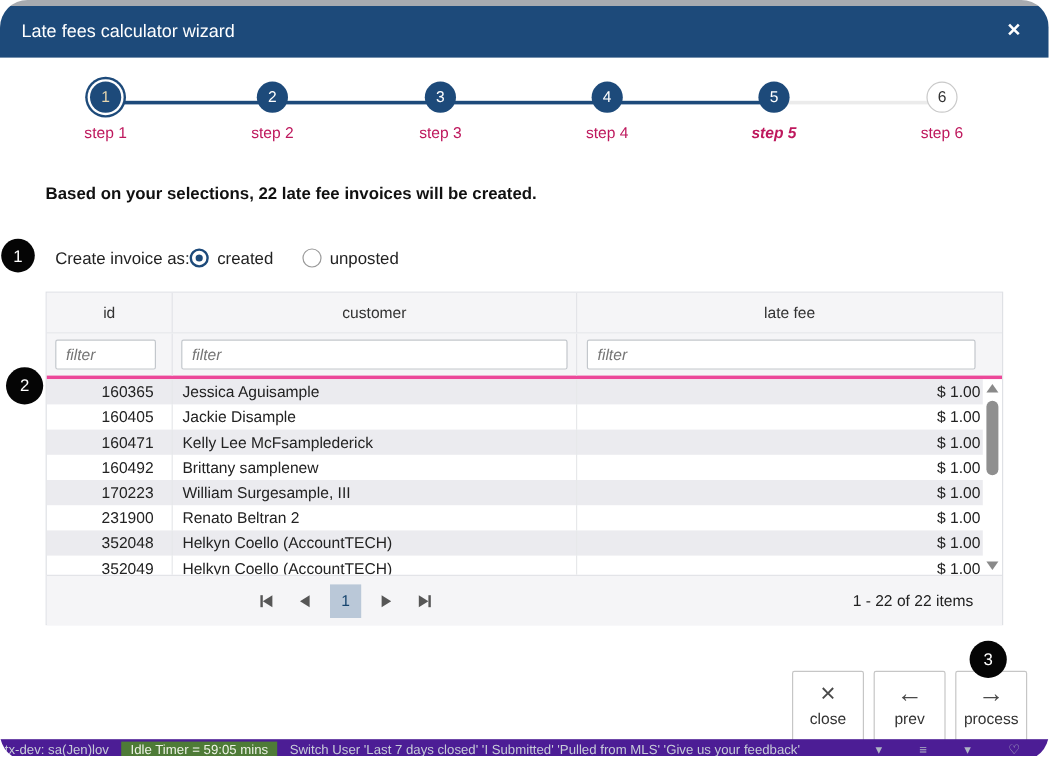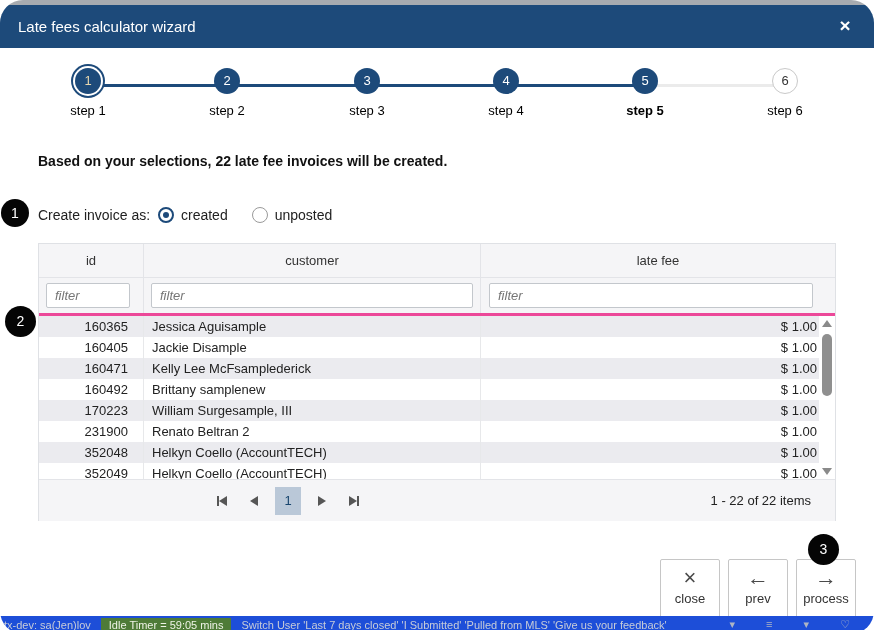--- a/index.html
+++ b/index.html
@@ -6,21 +6,21 @@
   html,body { width:874px; height:634px; overflow:hidden; background:#fff;
     font-family:"Liberation Sans", sans-serif; }
   #screen { position:relative; width:874px; height:634px; background:#fff; overflow:hidden;border-radius:23px; }
 
   
   .top-sliver { position:absolute; left:0; top:0; width:874px; height:5px; background:#a7abb0; }
   .left-edge-line { position:absolute; left:6px; top:48px; width:1px; height:572px; background:#d8d8d8; }
 
   
   .statusbar { position:absolute; left:0; top:616px; width:874px; height:14px;
-    background:#1d4ed8; color:#c7ccd8; font-size:11px; overflow:hidden; white-space:nowrap; }
+    background:#4c1d95; color:#c7ccd8; font-size:11px; overflow:hidden; white-space:nowrap; }
   .statusbar-inner { position:absolute; left:4px; top:2px; display:flex; align-items:center; gap:10px; }
   .status-chip { background:#4e7b37; color:#eef3e6; padding:1px 8px; font-size:11px; }
   .status-icons { position:absolute; right:10px; top:2px; letter-spacing:14px; color:#aeb5c4; font-size:11px; }
 
   
   .dialog { position:absolute; left:0; top:5px; width:874px; height:615px; background:#fff; }
   .titlebar { position:absolute; left:0; top:0; width:874px; height:43px; background:#1d4a7a;
     color:#fff; display:flex; align-items:center; }
   .titlebar .title { margin-left:18px; font-size:15px; }
   .titlebar .close-x { position:absolute; right:18px; top:10px; width:22px; height:22px;
@@ -30,36 +30,36 @@
   .stepper { position:absolute; left:0; top:43px; width:874px; height:90px; }
   .step-line { position:absolute; height:3px; top:36px; }
   .step-line.done { left:88px; width:557px; background:#1d4a7a; }
   .step-line.todo { left:645px; width:140px; background:#ebebeb; }
   .step { position:absolute; top:20px; width:90px; text-align:center; }
   .step .circle { display:inline-block; width:26px; height:26px; border-radius:50%;
     line-height:26px; font-size:13px; }
   .step.done .circle, .step.current .circle { background:#1d4a7a; color:#fff; }
   .step.ringed .circle { box-shadow:0 0 0 2px #fff, 0 0 0 4px #1d4a7a; color:#e6d6ae; }
   .step.upcoming .circle { background:#fff; border:1px solid #c9c9c9; color:#333; line-height:24px; }
-  .step .step-label { margin-top:9px; font-size:13px; color:#000000; }
-  .step.current .step-label { font-weight:bold; }
+  .step .step-label { margin-top:9px; font-size:13px; color:#be185d; }
+  .step.current .step-label { font-weight:bold;font-style:italic; }
   .s1{left:43px;} .s2{left:182px;} .s3{left:322px;} .s4{left:461px;} .s5{left:600px;} .s6{left:740px;}
 
   .message { position:absolute; left:38px; top:148px; font-size:14px; font-weight:bold; color:#111; }
 
   
   .badge { position:absolute; background:#050505; color:#fff; border-radius:50%;
     text-align:center; font-size:14px; }
   .badge-1 { left:1px; top:194px; width:28px; height:28px; line-height:28px; }
   .badge-2 { left:5px; top:301px; width:31px; height:31px; line-height:31px; }
   .badge-3 { left:808px; top:529px; width:31px; height:31px; line-height:31px; z-index:5; }
 
   
   .invoice-row { position:absolute; left:38px; top:200px; height:20px; display:flex; align-items:center; font-size:14px; color:#222; }
-  .invoice-label { width:120px; }
+  .invoice-label { width:120px;text-align:right; }
   .radio-group { display:flex; align-items:center; }
   .radio { display:inline-block; width:16px; height:16px; border-radius:50%; position:relative; margin-right:7px; }
   .radio.selected { border:2px solid #1d4a7a; }
   .radio.selected::after { content:""; position:absolute; left:3px; top:3px; width:6px; height:6px;
     border-radius:50%; background:#1d4a7a; }
   .radio.unselected { border:1px solid #9a9a9a; }
   .radio-opt { display:flex; align-items:center; margin-right:24px; }
 
   
   .grid { position:absolute; left:38px; top:238px; width:798px; height:278px;

